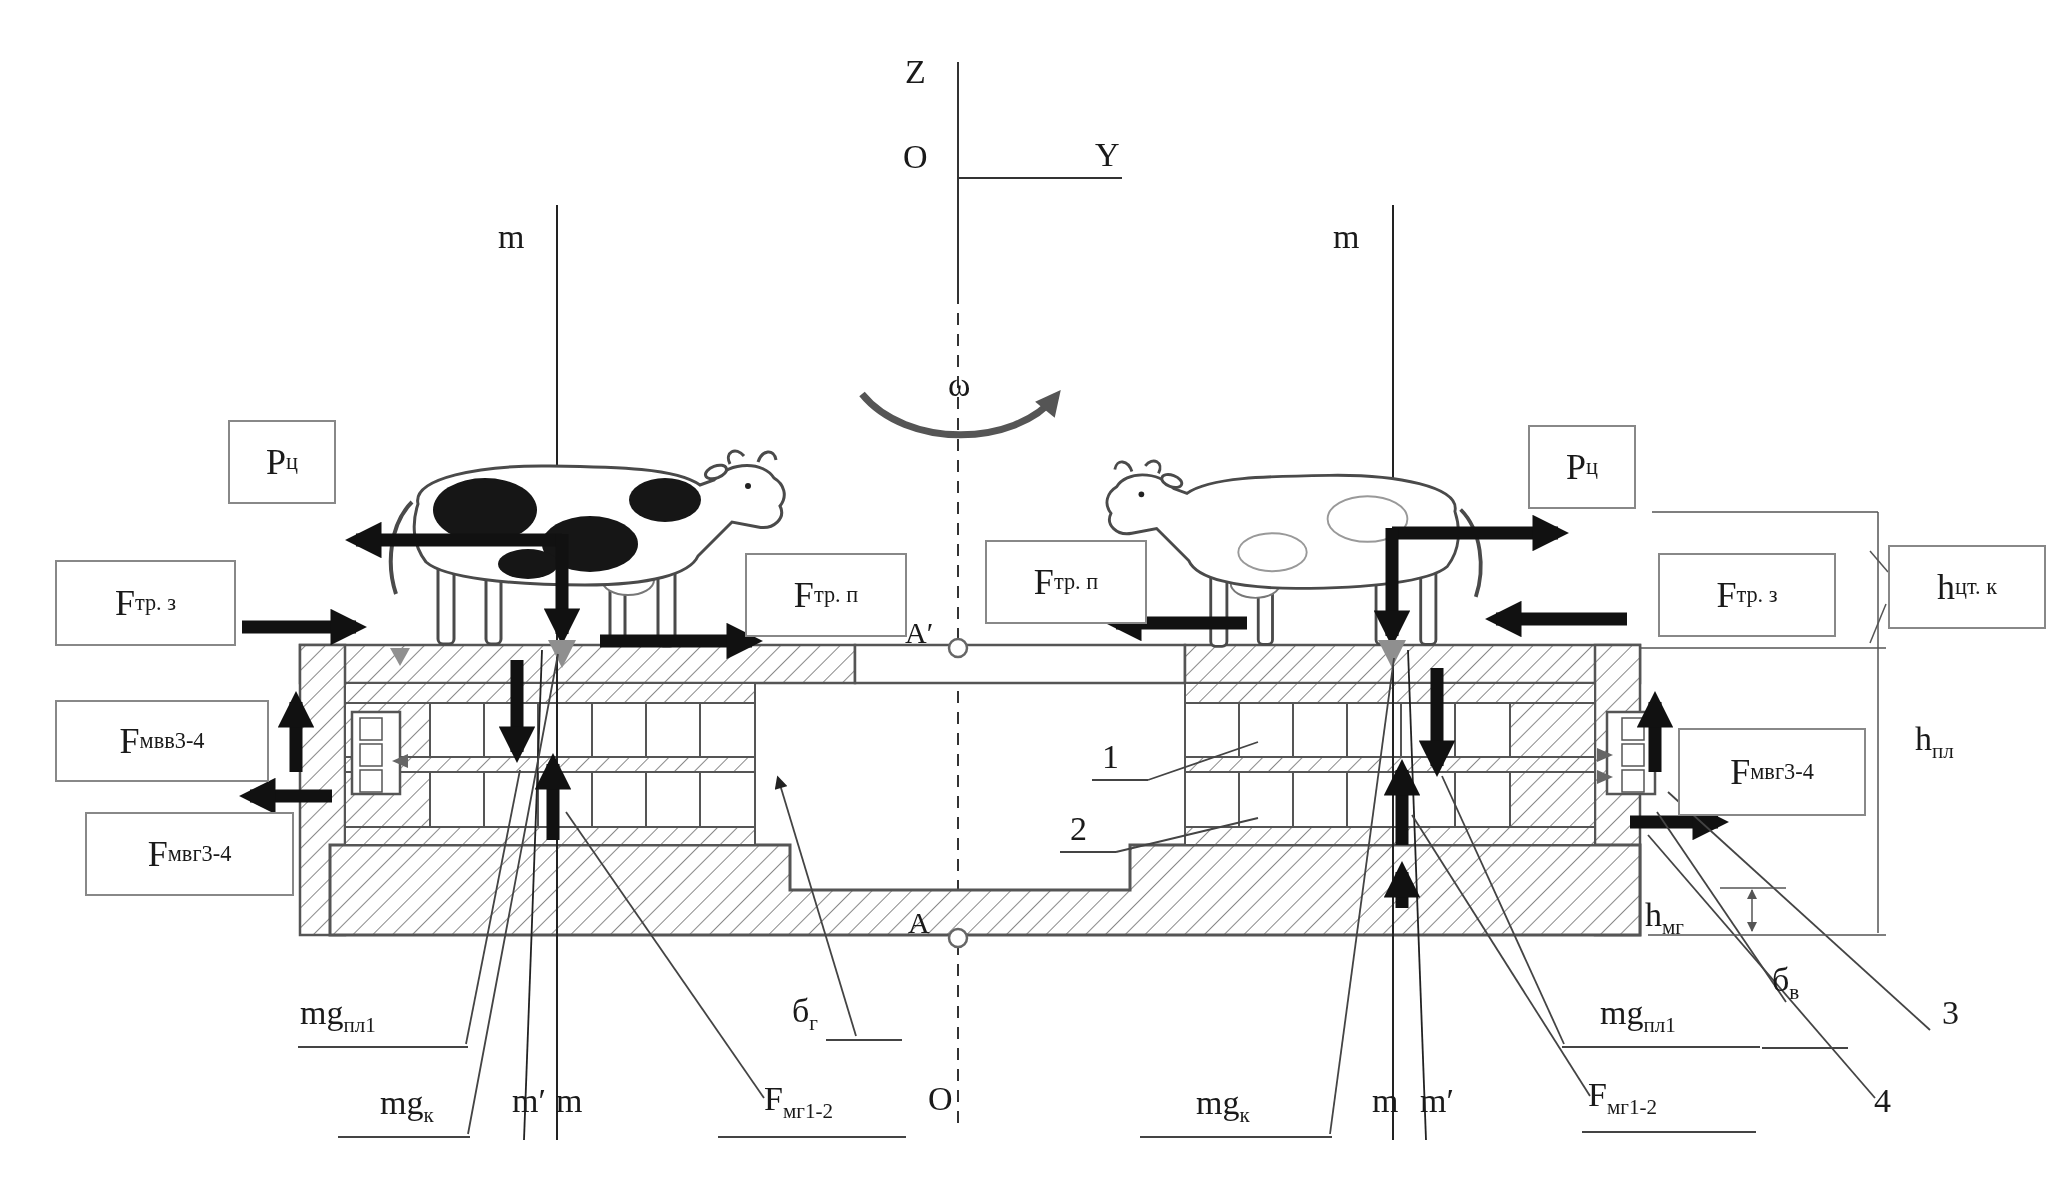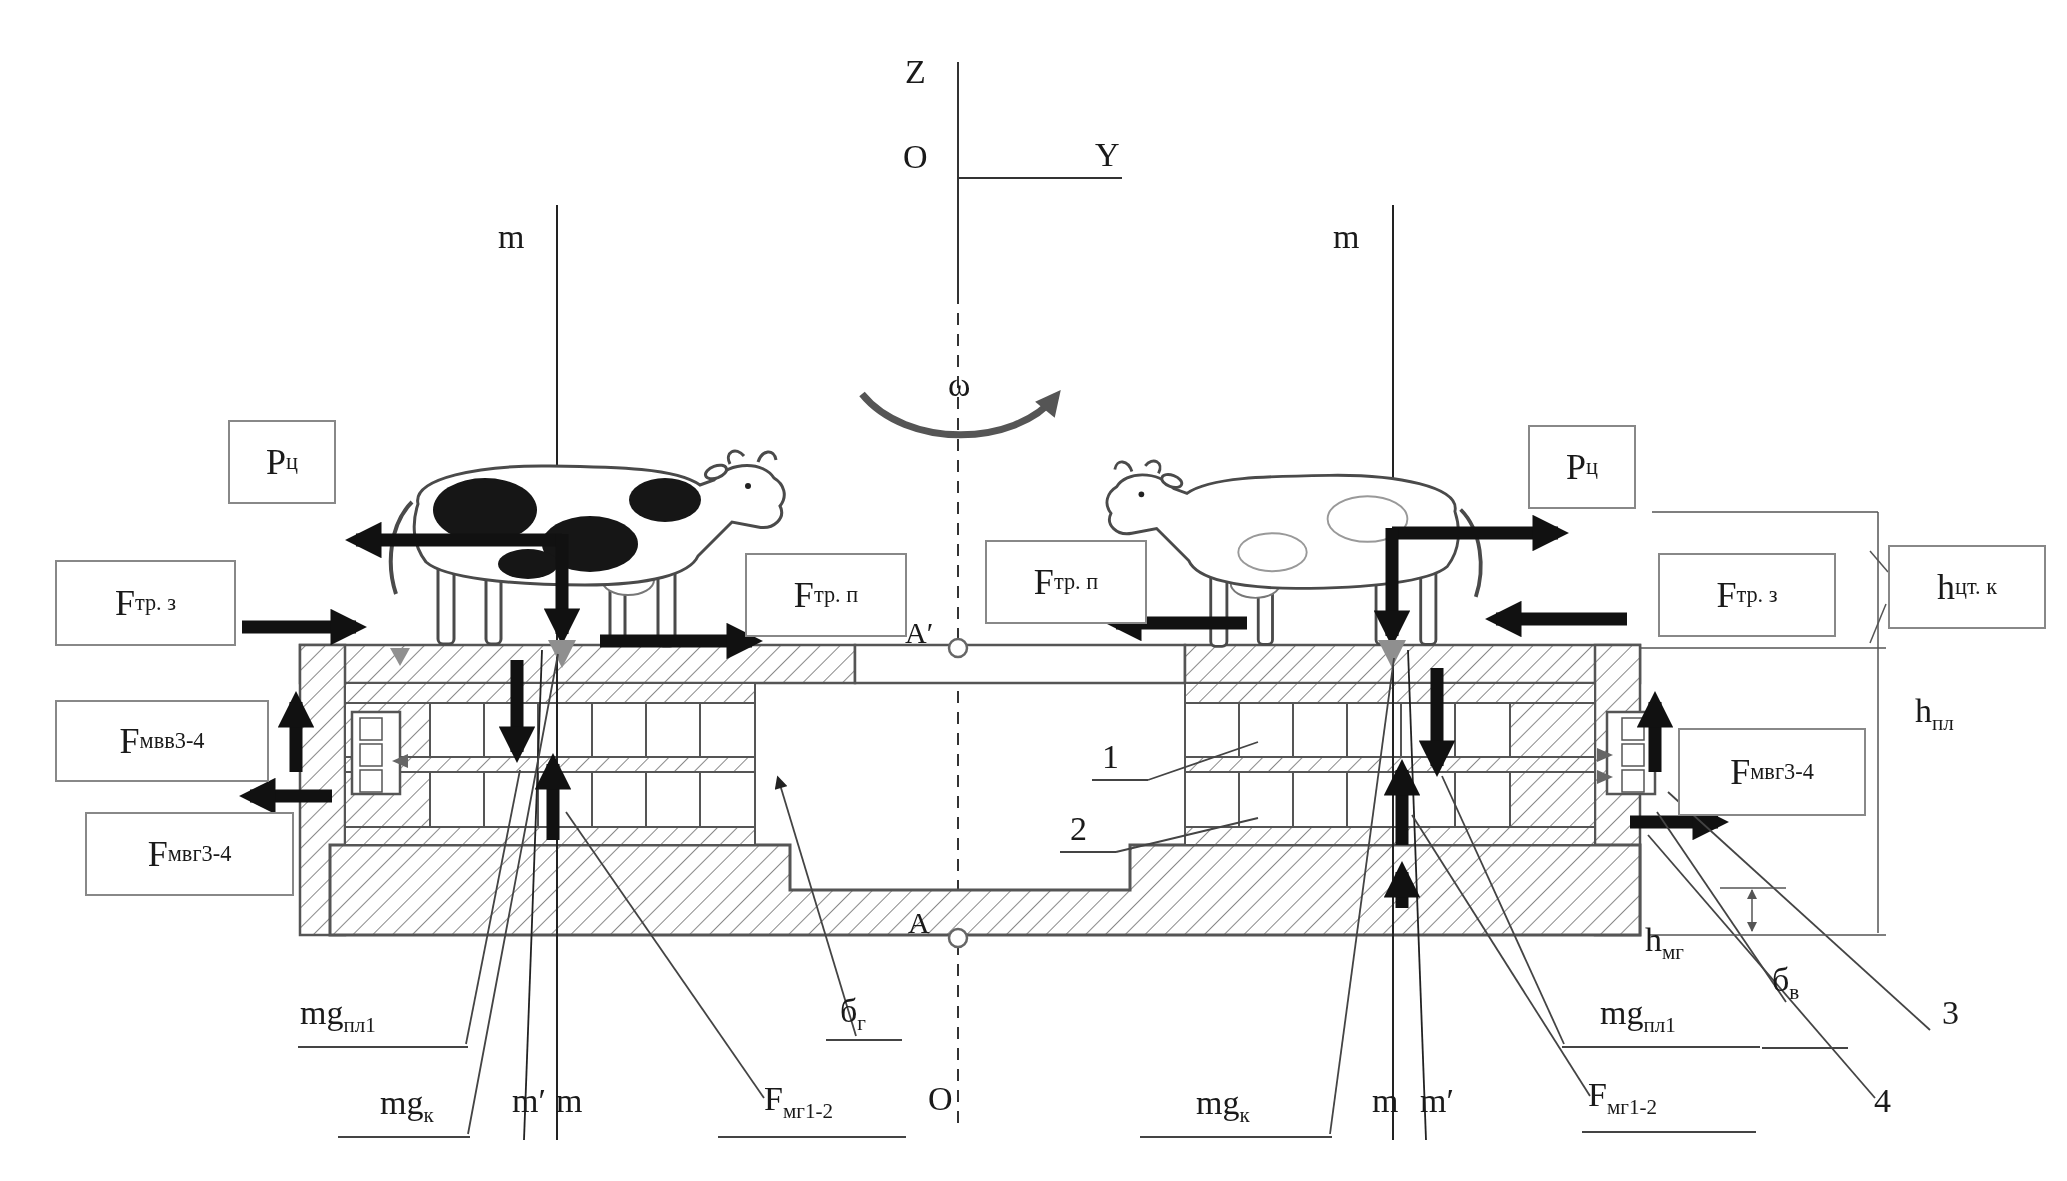--- a/index.html
+++ b/index.html
@@ -249,27 +249,27 @@
     </div>
 <div class="lbl box" style="left:85px;top:812px;width:205px;height:80px">
       <span>F</span>
       <sub>мвг3-4</sub>
     </div>
 <div class="lbl box" style="left:1678px;top:728px;width:184px;height:84px">
       <span>F</span>
       <sub>мвг3-4</sub>
     </div>
 
-<div class="lbl" style="left:1915px;top:694px"><span>h</span><sub>пл</sub></div>
-<div class="lbl" style="left:1645px;top:923px"><span>h</span><sub>мг</sub></div>
+<div class="lbl" style="left:1915px;top:722px"><span>h</span><sub>пл</sub></div>
+<div class="lbl" style="left:1645px;top:898px"><span>h</span><sub>мг</sub></div>
 <div class="lbl" style="left:1102px;top:740px"><span>1</span></div>
 <div class="lbl" style="left:1070px;top:812px"><span>2</span></div>
 <div class="lbl" style="left:1942px;top:996px"><span>3</span></div>
 <div class="lbl" style="left:1874px;top:1084px"><span>4</span></div>
-<div class="lbl" style="left:840px;top:994px"><span>б</span><sub>г</sub></div>
+<div class="lbl" style="left:792px;top:994px"><span>б</span><sub>г</sub></div>
 <div class="lbl" style="left:1772px;top:963px"><span>б</span><sub>в</sub></div>
 <div class="lbl" style="left:300px;top:996px"><span>mg</span><sub>пл1</sub></div>
 <div class="lbl" style="left:1600px;top:996px"><span>mg</span><sub>пл1</sub></div>
 <div class="lbl" style="left:380px;top:1086px"><span>mg</span><sub>к</sub></div>
 <div class="lbl" style="left:1196px;top:1086px"><span>mg</span><sub>к</sub></div>
 <div class="lbl" style="left:512px;top:1084px"><span>m′</span></div>
 <div class="lbl" style="left:556px;top:1084px"><span>m</span></div>
 <div class="lbl" style="left:1372px;top:1084px"><span>m</span></div>
 <div class="lbl" style="left:1420px;top:1084px"><span>m′</span></div>
 <div class="lbl" style="left:764px;top:1082px"><span>F</span><sub>мг1-2</sub></div>

